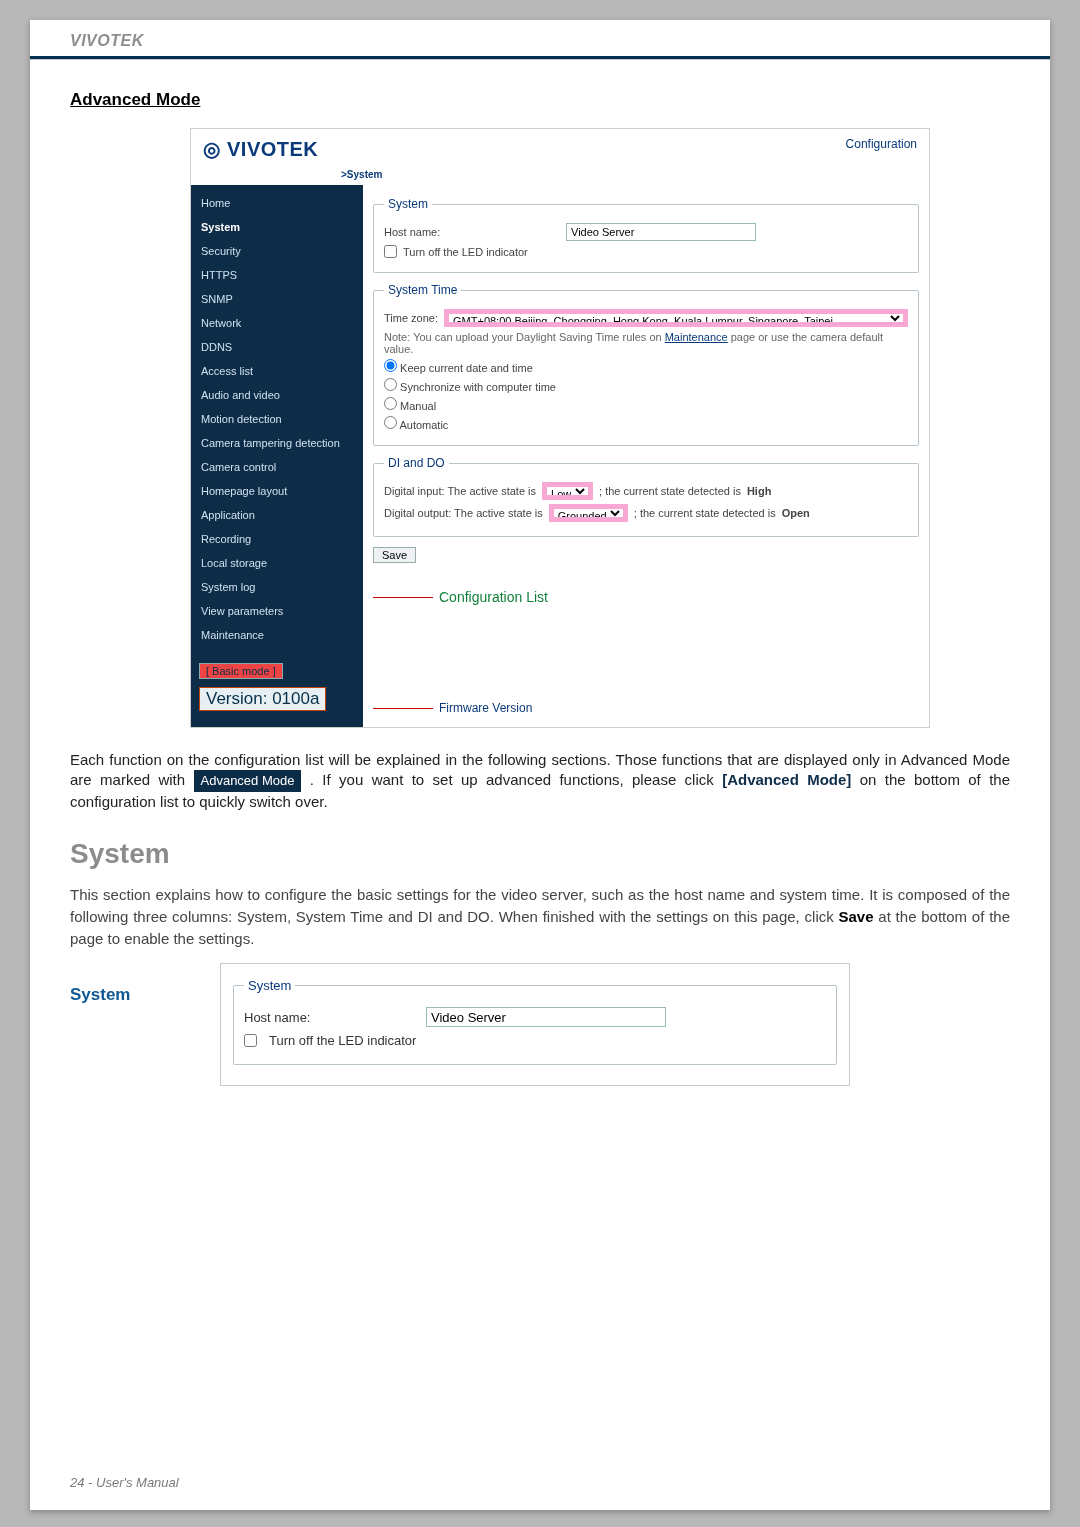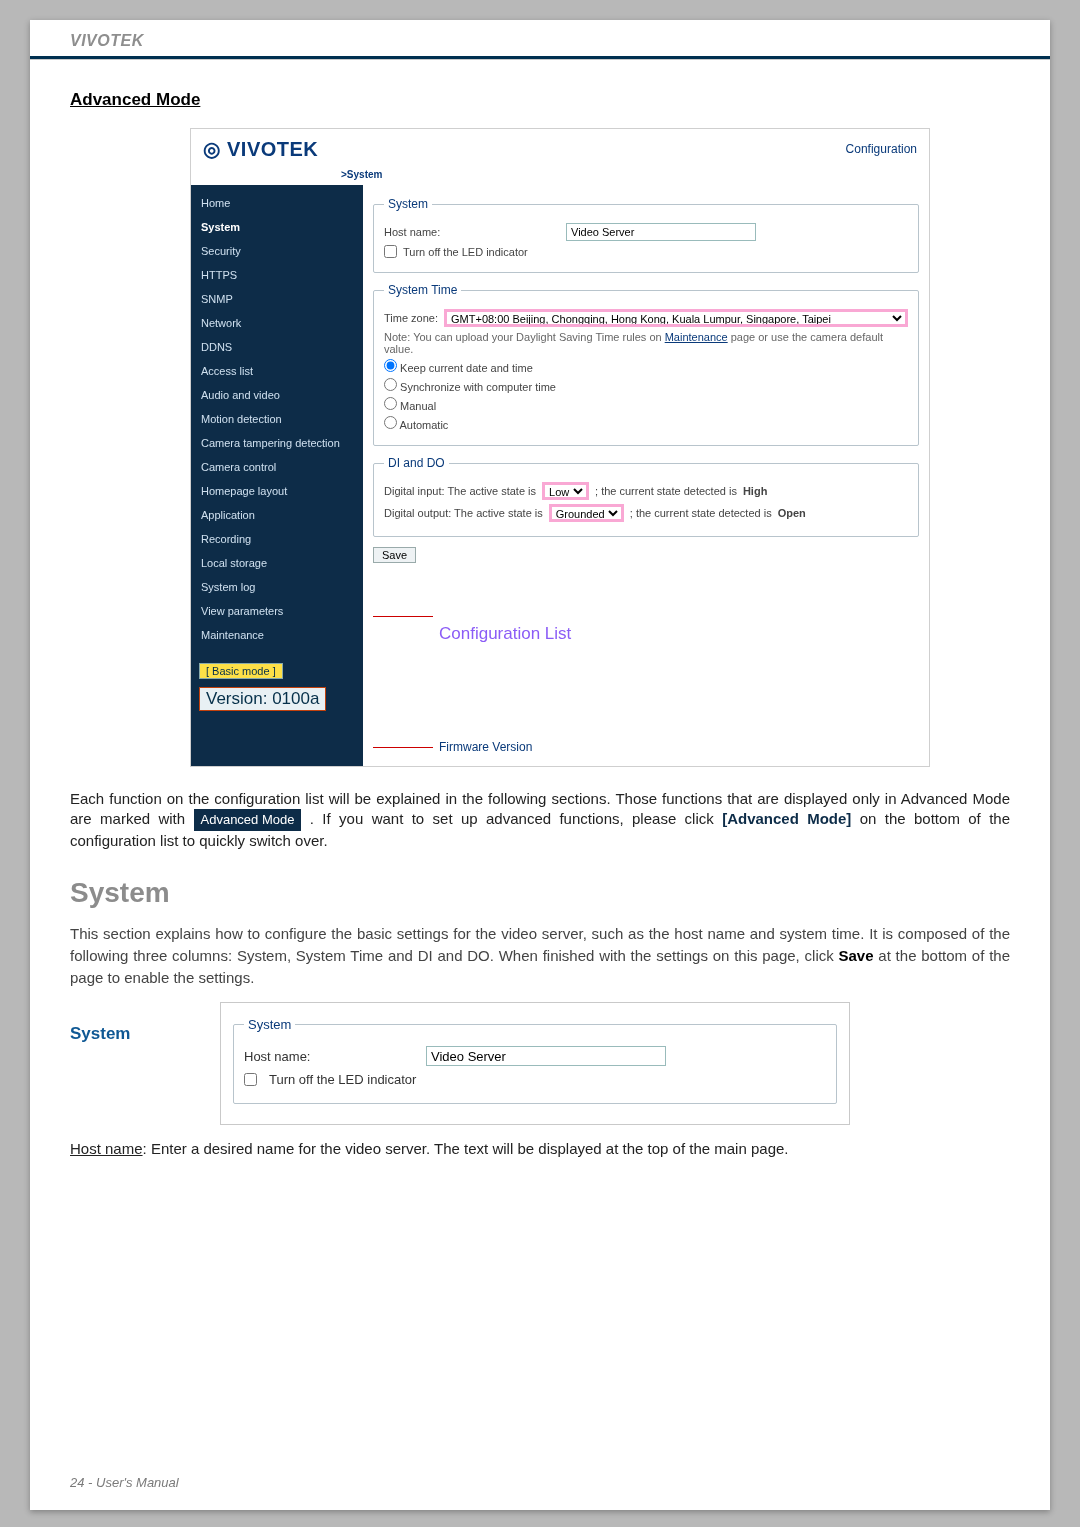--- a/index.html
+++ b/index.html
@@ -7,45 +7,45 @@
   .page {
     position: absolute; top: 20px; left: 30px; width: 1020px; height: 1490px;
     background: #fff; box-shadow: 0 2px 6px rgba(0,0,0,.3);
   }
   .topbar { height: 40px; border-bottom: 1px solid #c9c9c9; padding: 12px 20px 0 40px; }
   .brand-top { color:#8e8e8e; font-style: italic; font-weight: bold; letter-spacing: .5px; font-size: 16px; }
   .accent-line { height: 3px; background: #003050; margin: 6px -20px 0 -40px; }
   .content { padding: 30px 40px 0 40px; }
   .section-title { font-size: 17px; font-weight: bold; text-decoration: underline; margin-bottom: 18px; }
   .screenshot { border: 1px solid #cfcfcf; width: 740px; margin-left: 120px; font-size: 12px; }
-  .ss-header { display:flex; justify-content: space-between; align-items: center; padding: 8px 12px 2px 12px; gap: 36px; }
+  .ss-header { display:flex; justify-content: space-between; align-items: flex-start; padding: 8px 12px 2px 12px; gap: 36px; }
   .ss-logo { color:#0a3a7a; font-weight: bold; font-size: 20px; letter-spacing: .5px; }
   .ss-logo .dot { color:#0a3a7a; }
   .ss-conf { color:#0a3a7a; font-size: 12px; }
   .ss-title { background:#fff; padding: 4px 0 4px 150px; }
   .ss-title span { color:#0a3a7a; font-weight:bold; font-size:10px; }
   .ss-body { display:flex; }
   .ss-nav { width:172px; background:#0d2c48; color:#fff; padding:6px 0 6px 0; }
   .ss-nav a { display:block; color:#fff; font-size:11px; padding:6px 10px; text-decoration:none; }
   .ss-nav a.active { color:#fff; font-weight:bold; }
   .ss-nav a.link { color:#cfe0ef; }
-  .basic-mode-btn { display:inline-block; margin:6px 8px; padding:1px 6px; border:1px solid #8aa; background:#fde047; color:#06304a; font-size:11px; }
+  .basic-mode-btn { display:inline-block; margin:6px 8px; padding:1px 6px; border:1px solid #8aa; background:#ef4444; color:#06304a; font-size:11px; }
   .version-btn { display:inline-block; margin:2px 8px 8px 8px; padding:1px 6px; border:1px solid #c2410c; background:#e8f0f4; color:#06304a; font-size:17px; }
   .ss-main { flex:1; background:#fff; padding:6px 10px 12px 10px; position: relative; }
   fieldset { border:1px solid #b8c4cc; border-radius:2px; margin:6px 0 10px 0; padding:8px 10px 10px 10px; }
   legend { color:#0a3a7a; font-size:12px; padding:0 4px; }
   .row { display:flex; align-items:center; gap:6px; margin:4px 0; font-size:11px; color:#444; }
   .row label { min-width: 80px; }
   .txt { border:1px solid #9bb; height:18px; padding:0 4px; font-size:11px; min-width:120px; }
-  .sel { border:3px solid #f9a8d4; height:18px; font-size:11px; background:#fff; }
+  .sel { border:5px solid #f9a8d4; height:18px; font-size:11px; background:#fff; }
   .note { font-size:11px; color:#666; margin-top:4px; }
   .note .ml { text-decoration: underline; color:#0a3a7a; }
   .radio-row { font-size:11px; color:#444; margin:4px 0; }
   .save-btn { border:1px solid #9aa; background:#eef2f4; font-size:11px; padding:1px 8px; }
-  .annot-label-red { color:#8b5cf6; font-size:17px;margin-top:35px; }
+  .annot-label-red { color:#15803d; font-size:14px; }
   .annot-label-blue { color:#0a3a7a; font-size:12px; }
 
   .para { font-size: 15px; color:#222; margin: 22px 0; line-height: 1.35; text-align: justify; }
   .inline-tag { display:inline-block; background:#0d2c48; color:#fff; padding:1px 6px; font-size:13px; border:1px solid #0d2c48; }
   .bold-blue { font-weight:bold; color:#0d2c48; }
 
   .h2 { font-size: 28px; color:#8c8c8c; font-weight:bold; margin-top: 26px; margin-bottom: 14px; }
   .body-text { font-size:15px; color:#444; line-height:1.45; text-align: justify; }
   .body-text b { font-weight:bold; color:#000; }
 
@@ -193,21 +193,18 @@
             <input class="txt2" value="Video Server" style="">
           </div>
           <div class="mini-row">
             <input type="checkbox" style="">
             <span>Turn off the LED indicator</span>
           </div>
         </fieldset>
       </div>
     </div>
 
-    <p class="para" style="margin-top:14px">
-      <span class="def-term">Host name</span><span>: Enter a desired name for the video server. The text will be displayed at the top of the main page.</span>
-    </p>
 
 
   </div>
 
   <div class="footer">24 - User's Manual</div>
 </div>
 
 </body></html>

